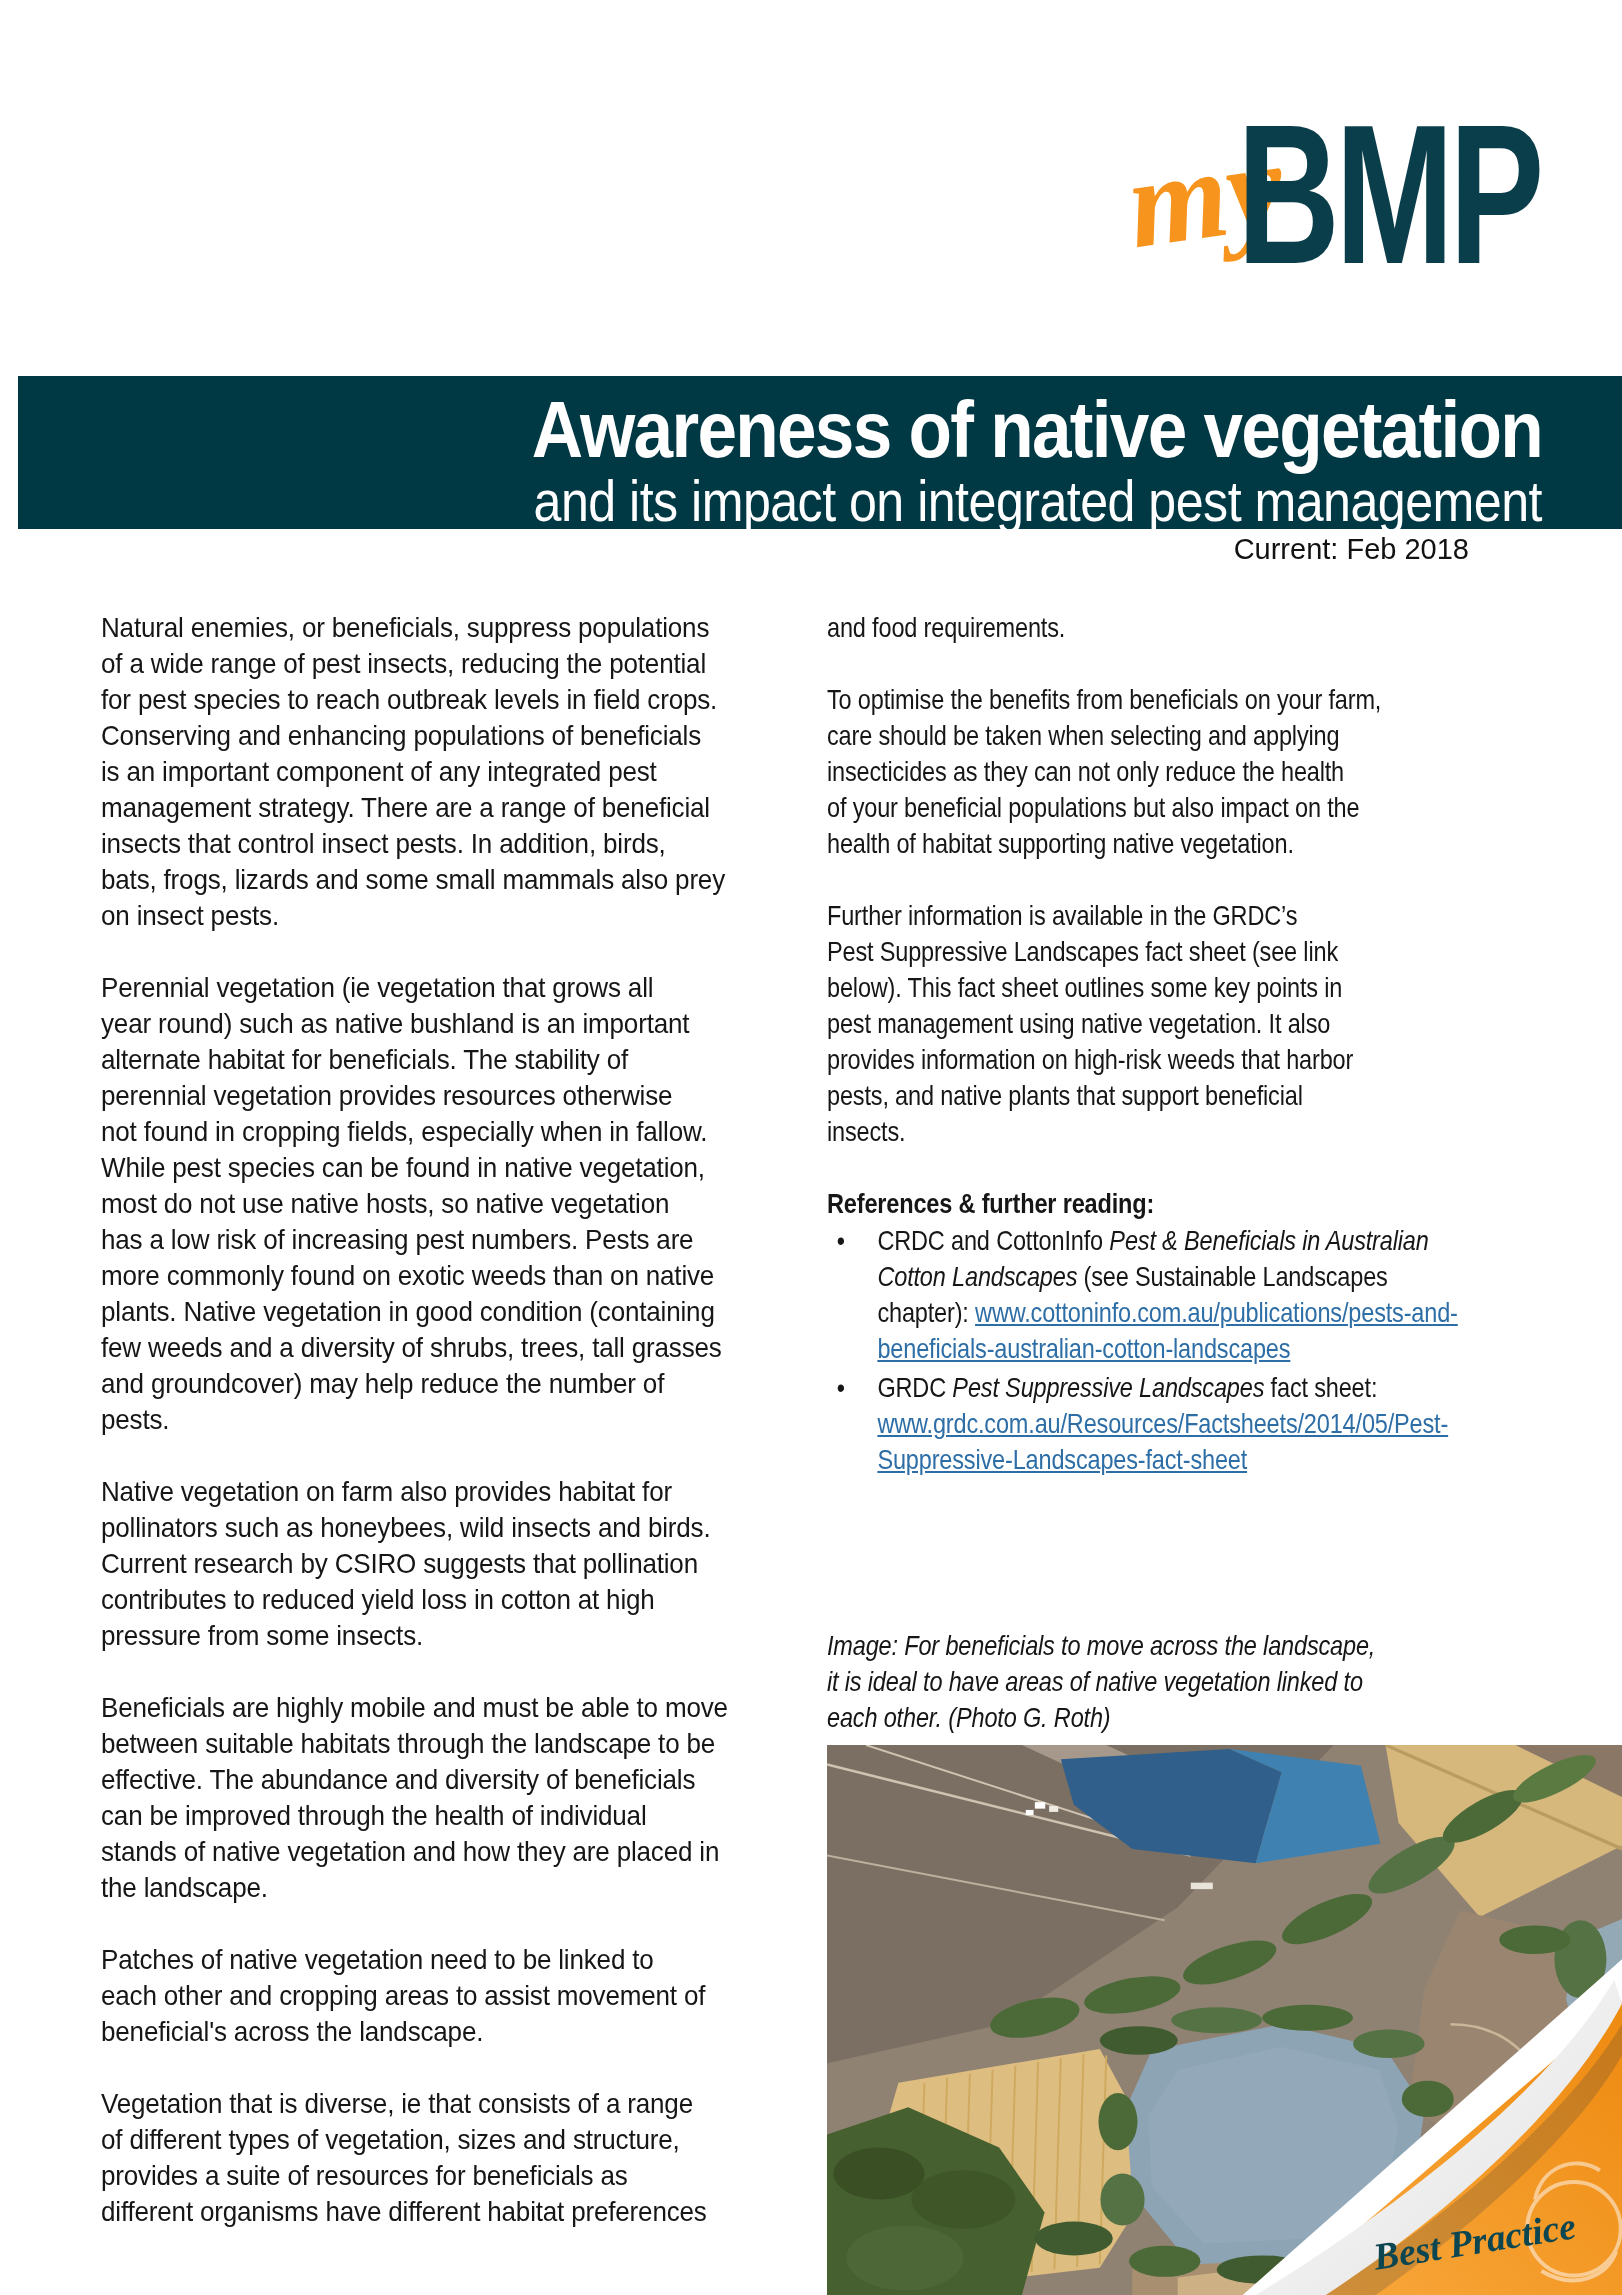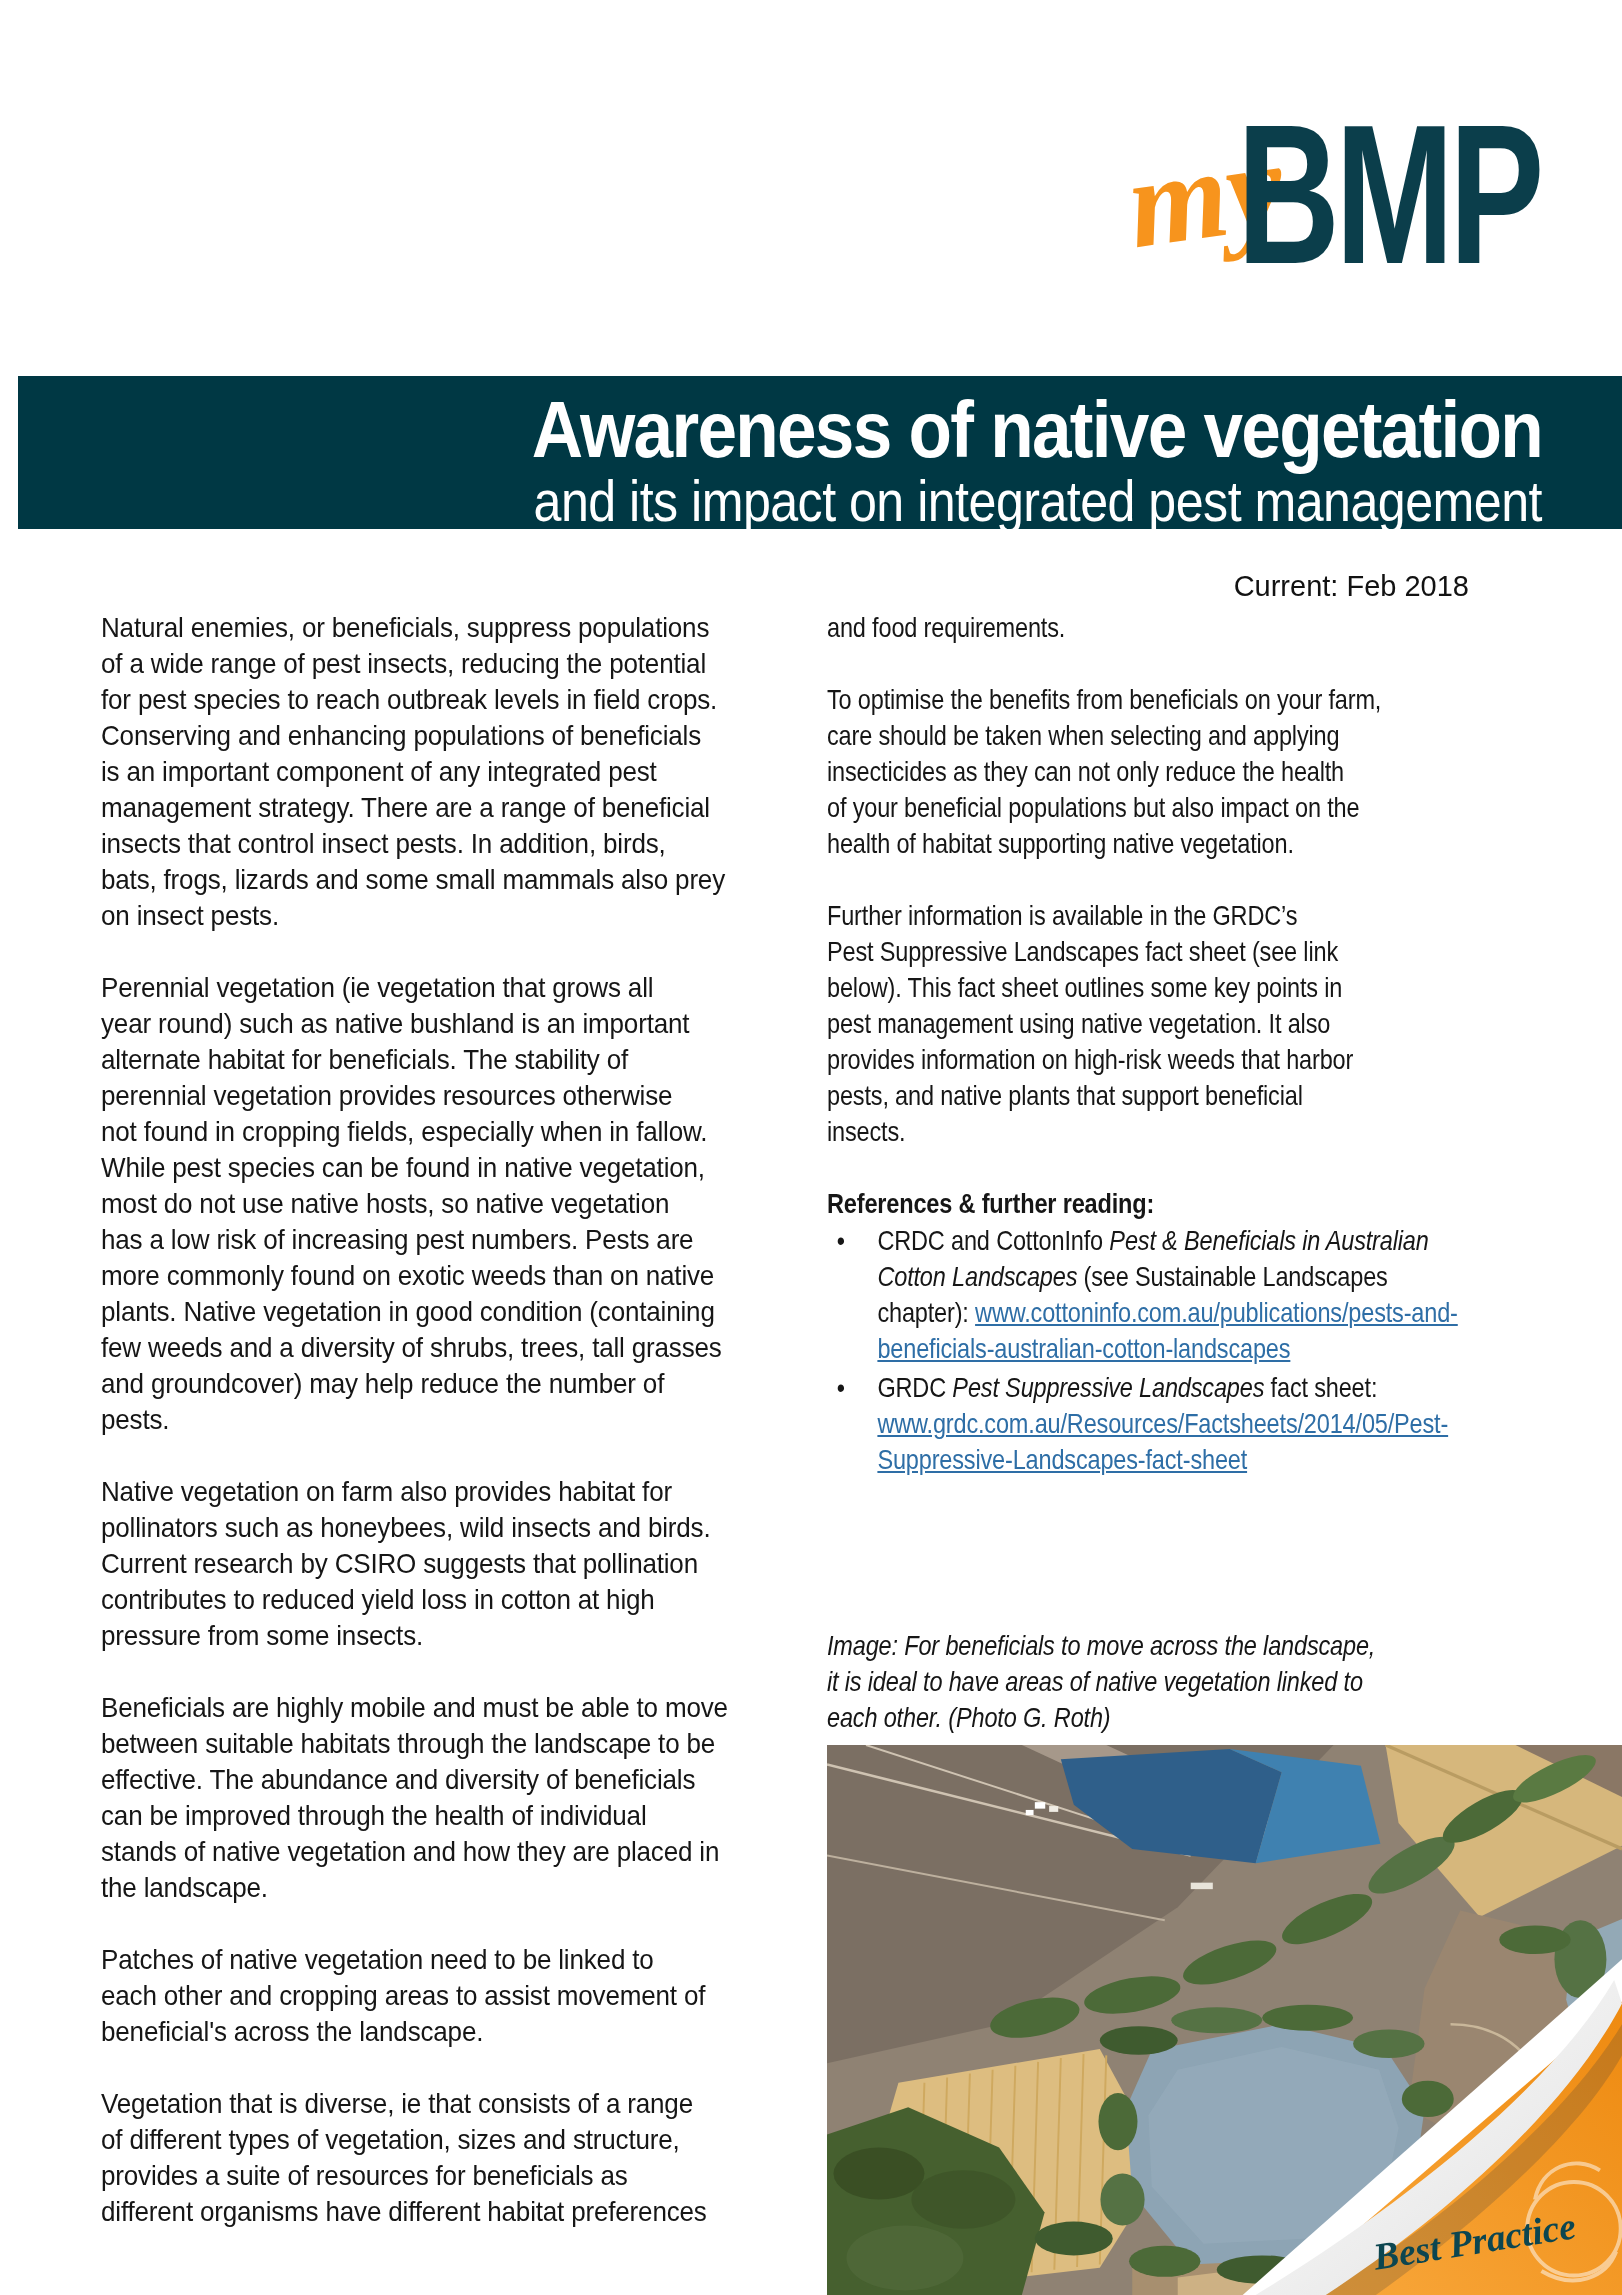--- a/index.html
+++ b/index.html
@@ -15,21 +15,21 @@
   .mybmp-bmp{position:absolute;left:109px;top:-7.8px;font-size:198px;font-weight:700;color:#0B3E4B;
              transform:scaleX(0.72);transform-origin:left top;letter-spacing:-6.5px;line-height:0.95;}
 
   
   .banner{position:absolute;left:0;top:376px;width:1623px;height:153px;background:#003844;margin-left:18px;}
   .banner-inner{position:absolute;top:0;right:99px;text-align:right;color:#ffffff;white-space:nowrap;}
   .banner-title{font-size:79px;font-weight:700;letter-spacing:-1.9px;line-height:1;
                 margin-top:14.3px;transform:scaleX(0.90);transform-origin:right top;}
   .banner-subtitle{font-size:57px;font-weight:400;letter-spacing:-0.6px;line-height:1;
                    margin-top:3.9px;transform:scaleX(0.88);transform-origin:right top;}
-  .current-date{position:absolute;top:533px;right:154px;font-size:29px;color:#121212;margin-top:37px;}
+  .current-date{position:absolute;top:533px;right:154px;font-size:29px;color:#121212;}
 
   
   .col{position:absolute;top:610px;font-size:28px;line-height:36px;letter-spacing:-0.2px;}
   .col p{margin:0 0 36px 0;white-space:pre-line;}
   .col-left{left:101px;width:754px;transform:scaleX(0.93);transform-origin:left top;}
   .col-right{left:827px;width:754px;transform:scaleX(0.84);transform-origin:left top;}
   .refs-heading{font-weight:700;margin:0 0 1.3px 0;}
   .refs-list{list-style:none;margin:0;padding:0;}
   .refs-list li{position:relative;padding-left:60px;margin:0 0 2.6px 0;}
   .bullet-marker{position:absolute;left:11.7px;top:0;}

